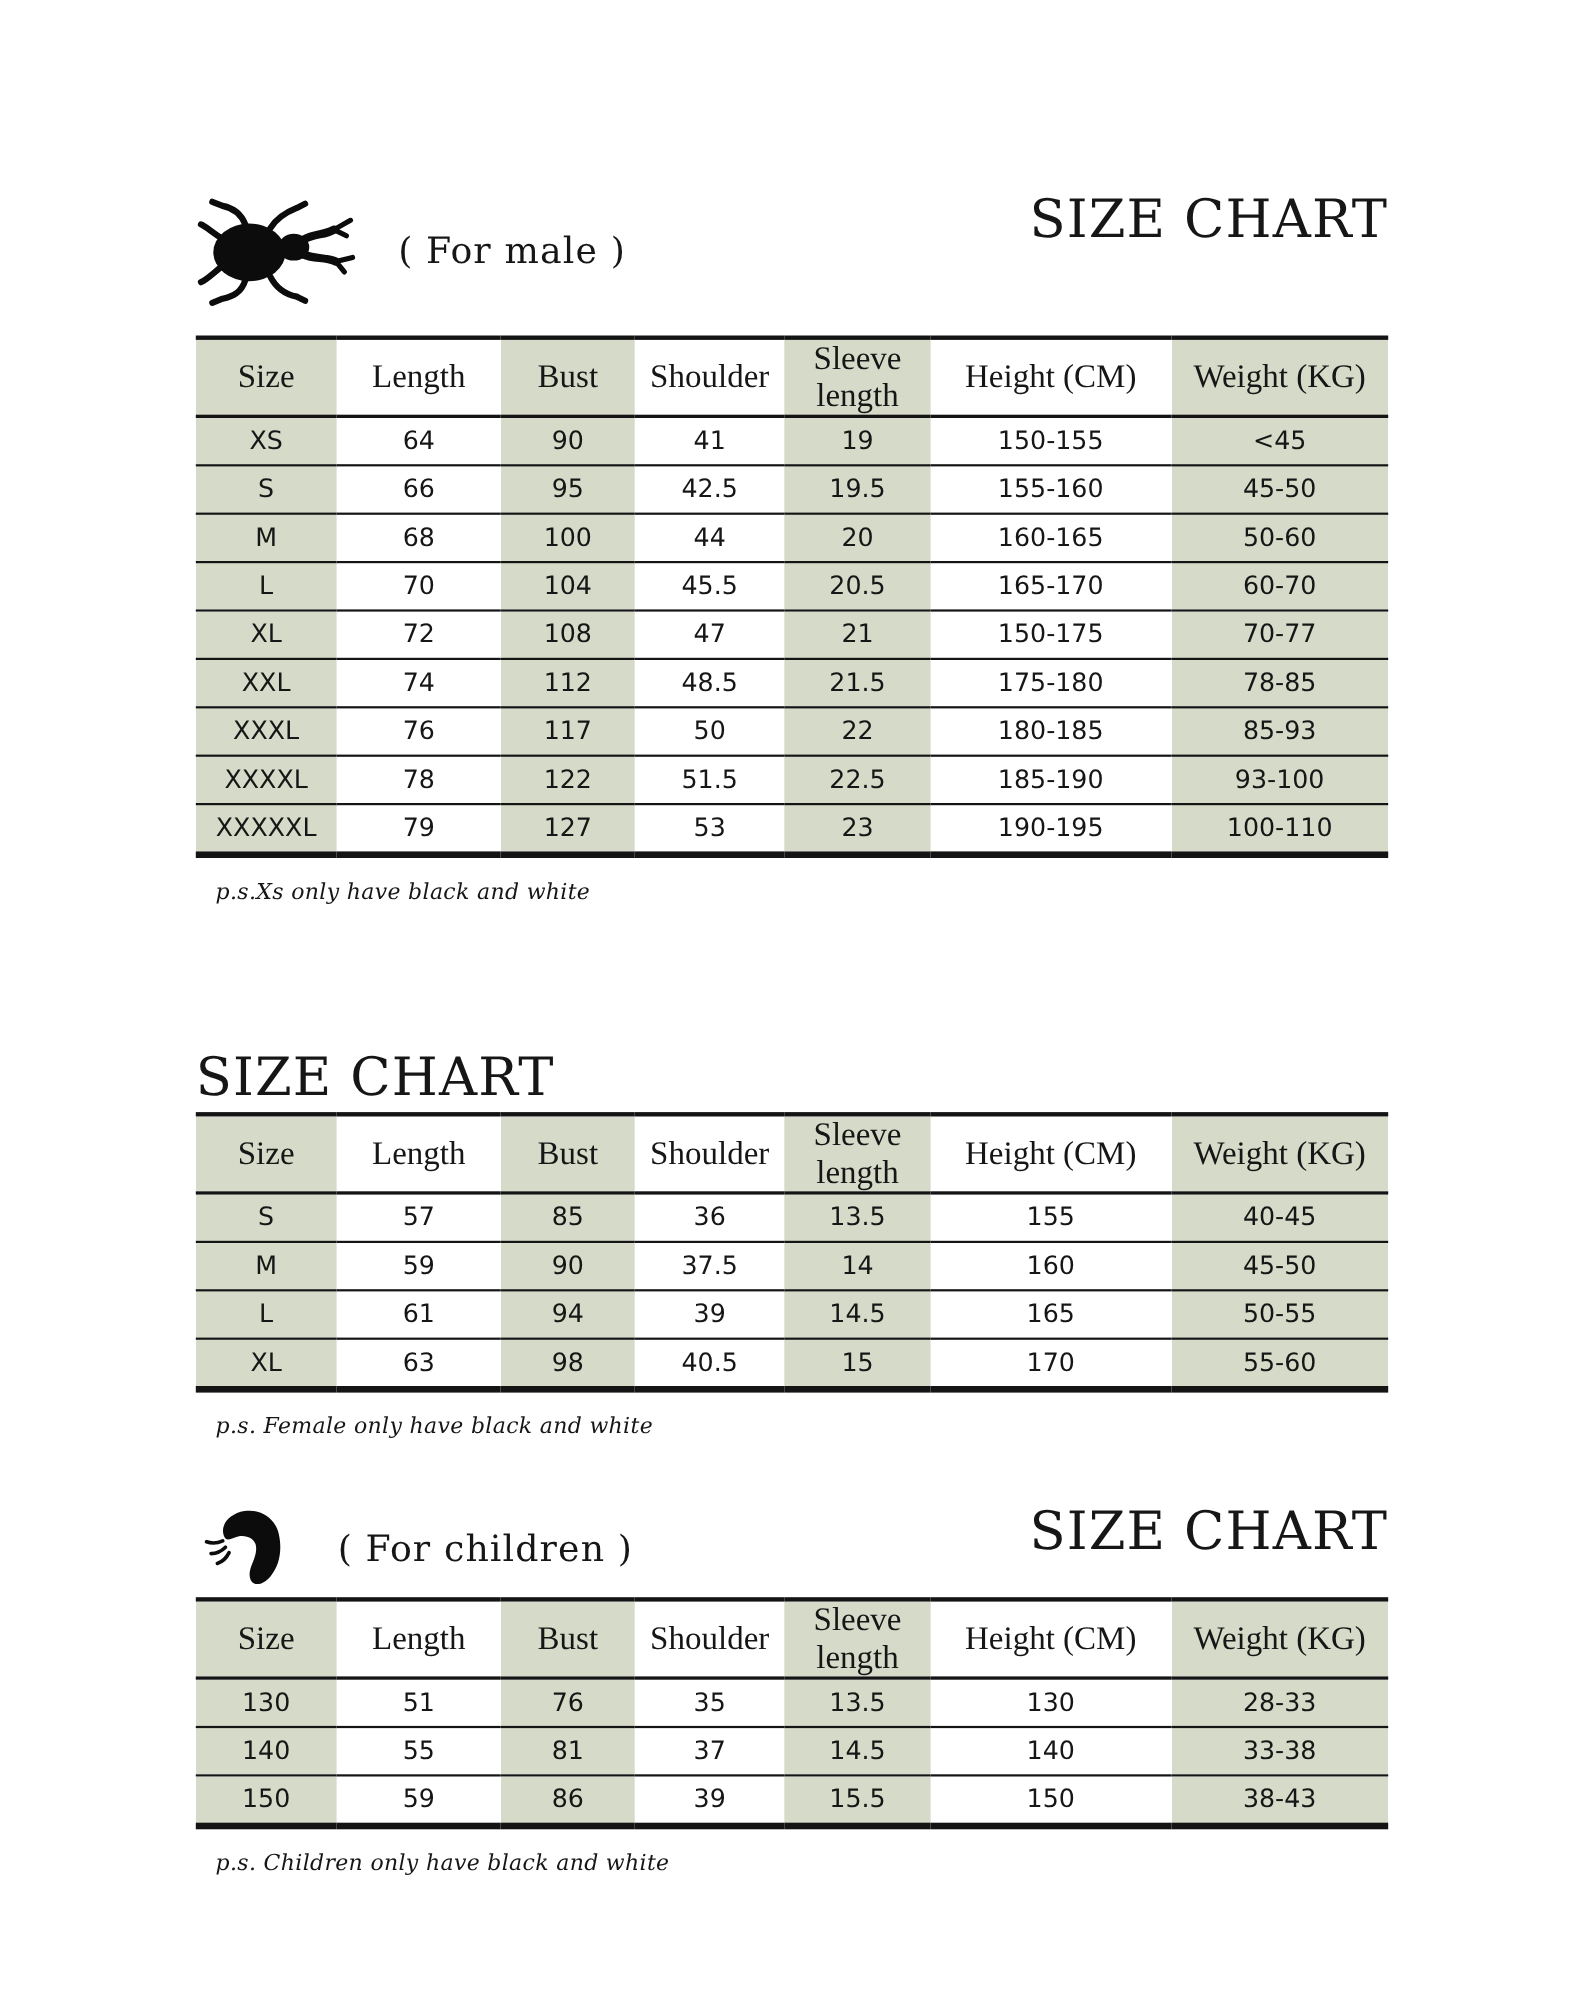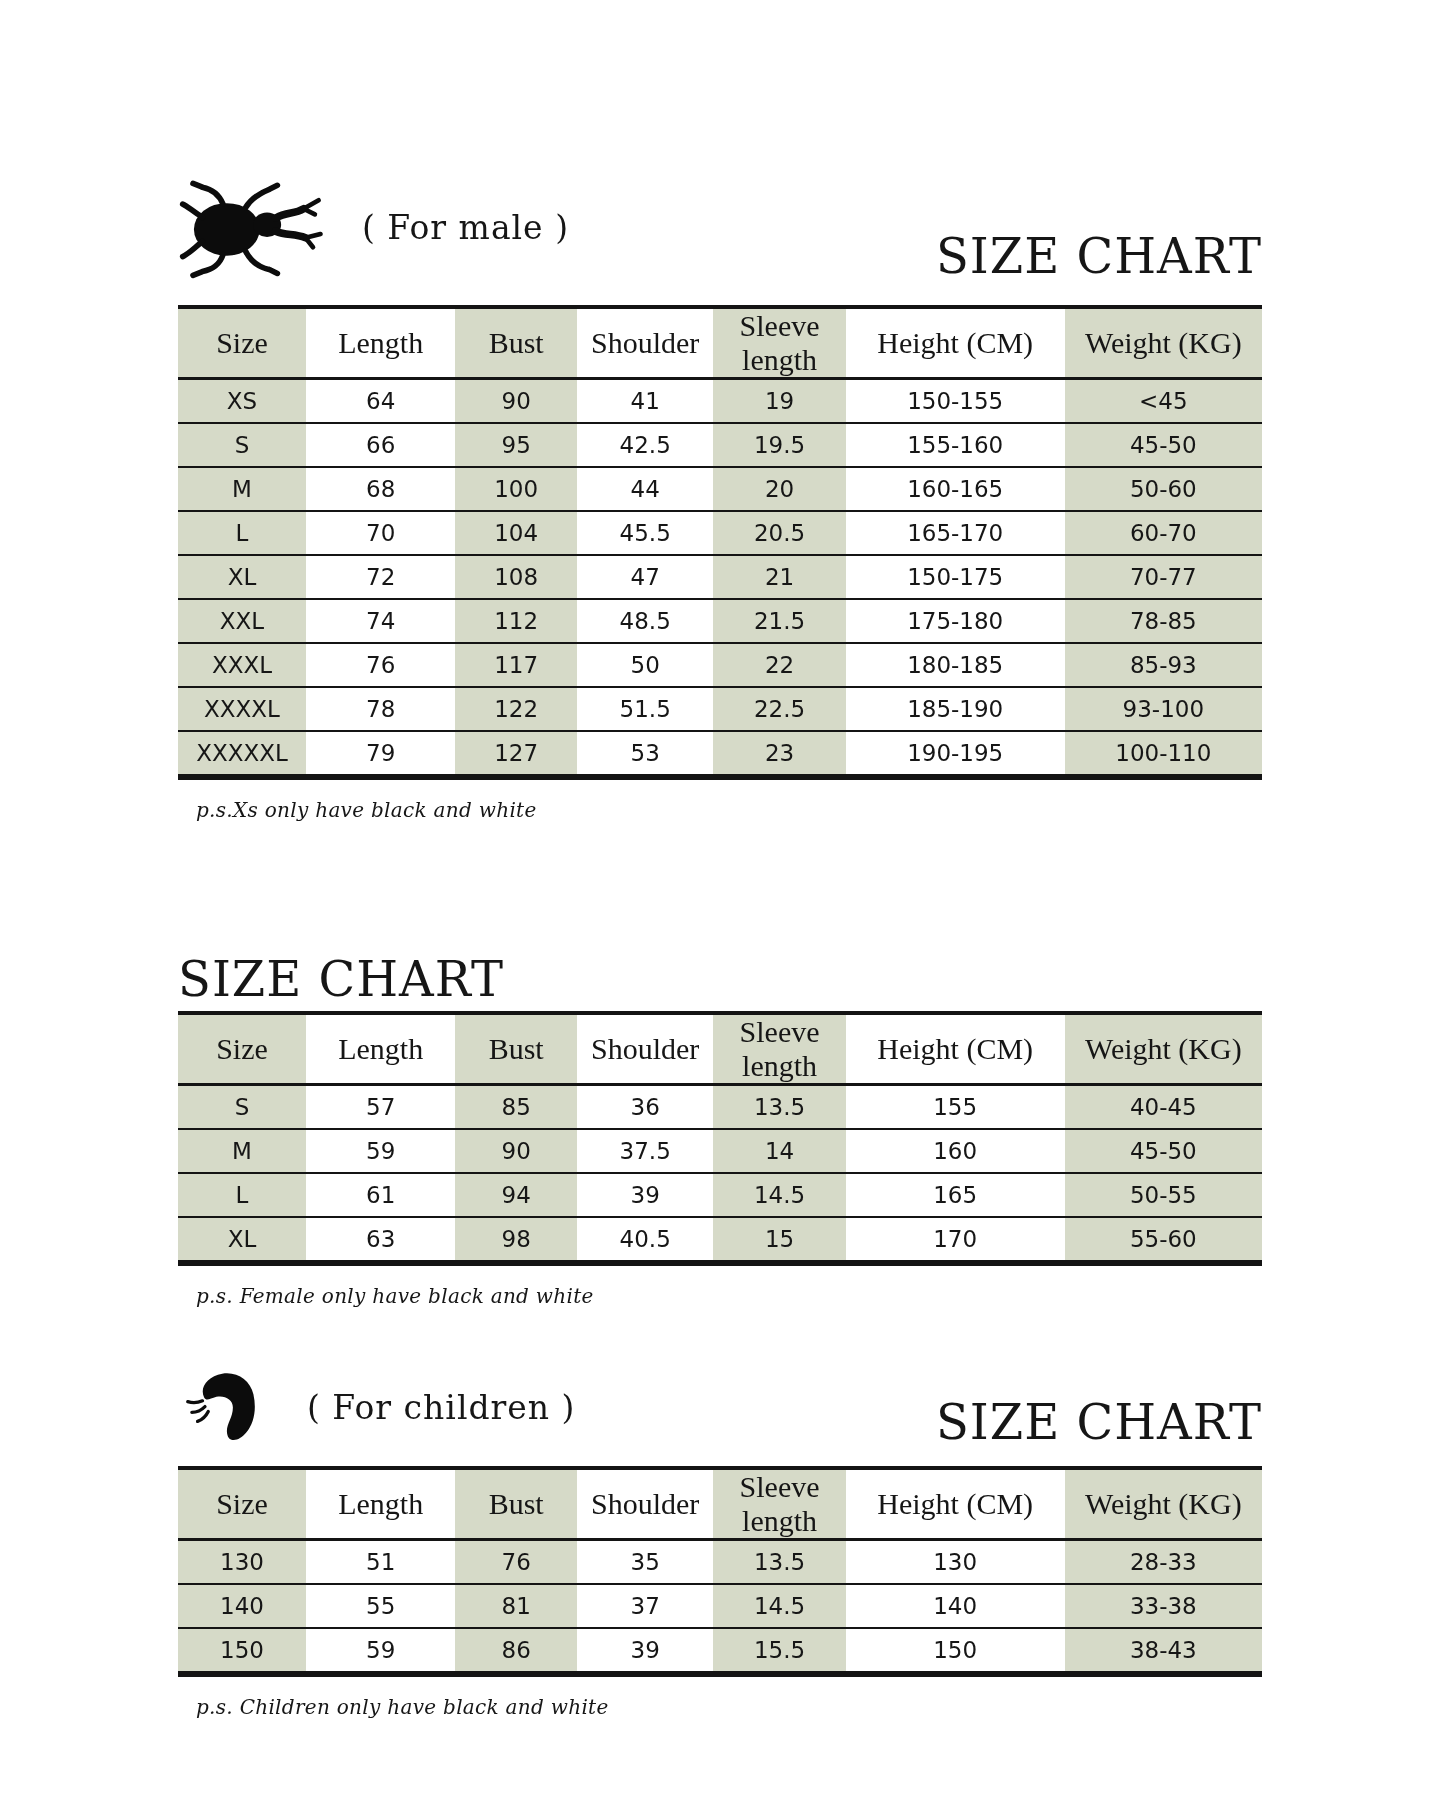--- a/index.html
+++ b/index.html
@@ -13,21 +13,21 @@
     width:1445px;height:1815px;overflow:hidden;
     background:var(--bg);color:var(--ink);
     font-family:"DejaVu Serif", serif;
   }
   .page{
     box-sizing:border-box;
     width:1445px;height:1815px;
     padding:175px 183px 0 178px;
   }
   .section-header{
-    display:flex;align-items:flex-end;justify-content:space-between;
+    display:flex;align-items:flex-start;justify-content:space-between;
   }
   .label-group{display:flex;align-items:center;gap:34px;}
   .icon svg{display:block;}
   .section-label{
     font-size:33px;letter-spacing:1px;white-space:nowrap;
   }
   .chart-title{
     margin:0;font-weight:normal;font-size:48px;line-height:1;
     letter-spacing:1px;white-space:nowrap;
   }
@@ -59,21 +59,21 @@
   .size-table th:nth-child(6){width:20.2%;}
   .size-table th:nth-child(7){width:18.2%;}
   .note{
     margin:18px 0 0 18px;
     font-size:20px;font-style:italic;letter-spacing:.3px;
   }
   .section-male .section-header{margin-bottom:25px;}
   .section-female{margin-top:133px;}
   .section-female .section-header{margin-bottom:8px;}
   .section-children{margin-top:60px;}
-  .section-children .section-header{margin-bottom:20px;}
+  .section-children .section-header{margin-bottom:6px;}
   .bug{fill:#0c0c0c;stroke:none;}
   .bugline{fill:none;stroke:#0c0c0c;stroke-linecap:round;}
 </style>
 </head>
 <body>
 
 <div class="page">
 
   <section class="section-male">
     <div class="section-header">

